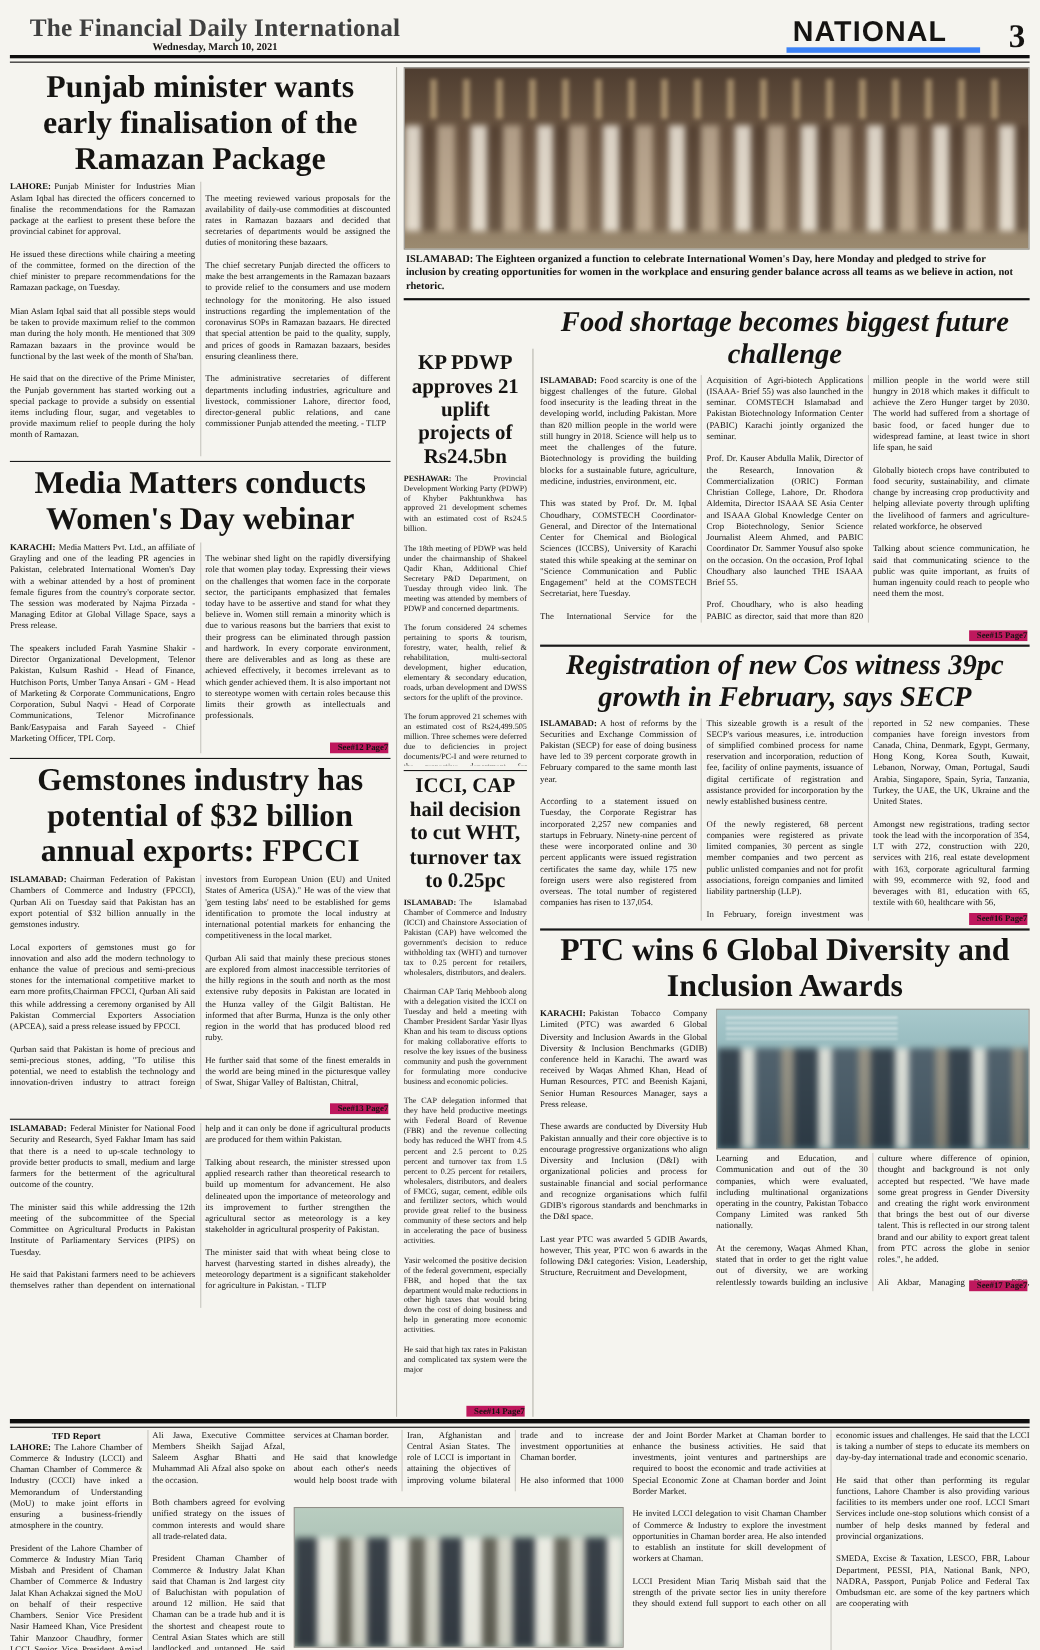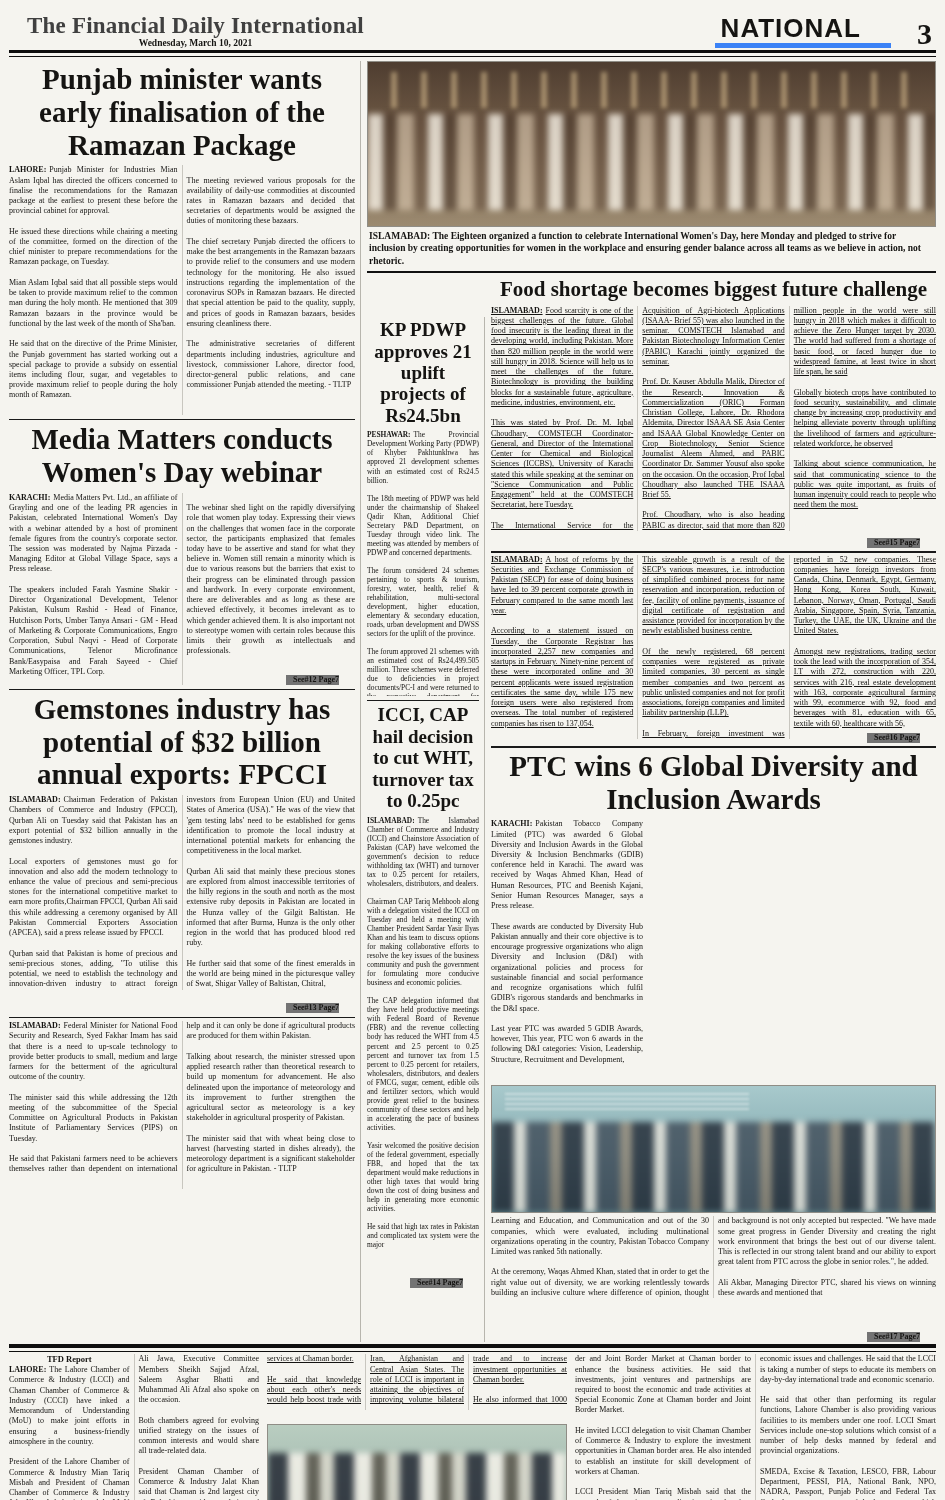--- a/index.html
+++ b/index.html
@@ -14,29 +14,29 @@
   .masthead-date{font-size:9.5px;font-weight:bold;text-align:center;margin-top:1px;}
   .hdr-right{display:flex;align-items:flex-end;padding-right:4px;}
   .section-label{font-family:"Liberation Sans","DejaVu Sans",sans-serif;font-size:26px;font-weight:bold;
                  letter-spacing:1px;border-bottom:5px solid #3b82f6;padding:0 30px 1px 6px;line-height:1.05;}
   .page-num{font-size:30px;font-weight:bold;margin-left:26px;line-height:.95;}
   .rule-double{border-top:3px solid #0e0e0e;border-bottom:1px solid #0e0e0e;height:3px;margin:2px 0 4px 0;}
 
   
   .hl{font-weight:bold;text-align:center;line-height:1.13;margin:2px 0 4px 0;}
   .hl-l{font-size:29px;}           
-  .hl-xl{font-size:21px;}          
+  .hl-xl{font-size:26px;font-style:italic;}          
   .hl-m{font-size:19px;}           
   .hl-b{font-size:40px;line-height:1.02;margin:3px 0 5px 0;} 
   .abody{font-size:8px;line-height:1.28;text-align:justify;position:relative;overflow:hidden;}
   .abody .bt{white-space:pre-line;}
   .dl{font-weight:bold;padding-right:3px;}
   .cols2{column-count:2;column-gap:9px;column-rule:1px solid #c8c6bf;}
-  .cols3{column-count:3;column-gap:9px;column-rule:1px solid #c8c6bf;text-decoration:underline;}
-  .jump{position:absolute;right:16px;bottom:0;font-weight:bold;font-size:8px;background:#737373;padding-left:7px;}
+  .cols3{column-count:3;column-gap:9px;column-rule:1px solid #c8c6bf;}
+  .jump{position:absolute;right:2px;bottom:0;font-weight:bold;font-size:8px;background:#be185d;padding-left:7px;}
   .rule1{border-top:1.5px solid #1a1a1a;margin:4px 0 3px 0;}
   .rule2{border-top:2px solid #1a1a1a;margin:3px 0 2px 0;}
   .rule-heavy{border-top:4px solid #0e0e0e;border-bottom:1px solid #0e0e0e;height:3px;margin:2px 0 1px 0;}
 
   
   .main{display:flex;gap:6px;}
   .col-left{width:346px;flex:none;border-right:1px solid #b7b5ad;padding-right:5px;}
   .col-right{flex:1;min-width:0;}
   .right-row{display:flex;gap:6px;}
   .col-mid{width:112px;flex:none;border-right:1px solid #b7b5ad;padding-right:5px;margin-top:41px;}
@@ -71,21 +71,21 @@
   
   .abody-punjab{height:250px;}
   .abody-media{height:192px;}
   .abody-gem{height:218px;}
   .abody-up{height:168px;}
   .abody-kp{height:266px;}
   .abody-icci{height:472px;}
   .abody-food{height:242px;}
   .abody-secp{height:188px;}
 
-  .ptc-row{display:flex;gap:8px;flex-direction:column;}
+  .ptc-row{display:flex;gap:8px;}
   .ptc-c1{width:152px;flex:none;height:258px;}
   .ptc-right{flex:1;min-width:0;}
   .ptc-rest{height:126px;}
 
   
   .bottom-row{display:flex;gap:8px;margin-top:2px;}
   .b-left{width:250px;flex:none;height:212px;}
   .b-mid{width:300px;flex:none;}
   .b-mid-text{height:56px;margin-bottom:14px;}
   .b-right{flex:1;min-width:0;height:212px;}
@@ -234,20 +234,21 @@
 
 Globally biotech crops have contributed to food security, sustainability, and climate change by increasing crop productivity and helping alleviate poverty through uplifting the livelihood of farmers and agriculture-related workforce, he observed
 
 Talking about science communication, he said that communicating science to the public was quite important, as fruits of human ingenuity could reach to people who need them the most.</span>
               <span class="jump">See#15 Page7</span>
             </div>
           </div>
           <div class="rule2"></div>
 
           <div>
+            <div class="hl hl-xl">Registration of new Cos witness 39pc growth in February, says SECP</div>
             <div class="abody cols3 abody-secp">
               <strong class="dl">ISLAMABAD:</strong><span class="bt">A host of reforms by the Securities and Exchange Commission of Pakistan (SECP) for ease of doing business have led to 39 percent corporate growth in February compared to the same month last year.
 
 According to a statement issued on Tuesday, the Corporate Registrar has incorporated 2,257 new companies and startups in February. Ninety-nine percent of these were incorporated online and 30 percent applicants were issued registration certificates the same day, while 175 new foreign users were also registered from overseas. The total number of registered companies has risen to 137,054.
 
 This sizeable growth is a result of the SECP's various measures, i.e. introduction of simplified combined process for name reservation and incorporation, reduction of fee, facility of online payments, issuance of digital certificate of registration and assistance provided for incorporation by the newly established business centre.
 
 Of the newly registered, 68 percent companies were registered as private limited companies, 30 percent as single member companies and two percent as public unlisted companies and not for profit associations, foreign companies and limited liability partnership (LLP).
 
 In February, foreign investment was reported in 52 new companies. These companies have foreign investors from Canada, China, Denmark, Egypt, Germany, Hong Kong, Korea South, Kuwait, Lebanon, Norway, Oman, Portugal, Saudi Arabia, Singapore, Spain, Syria, Tanzania, Turkey, the UAE, the UK, Ukraine and the United States.

